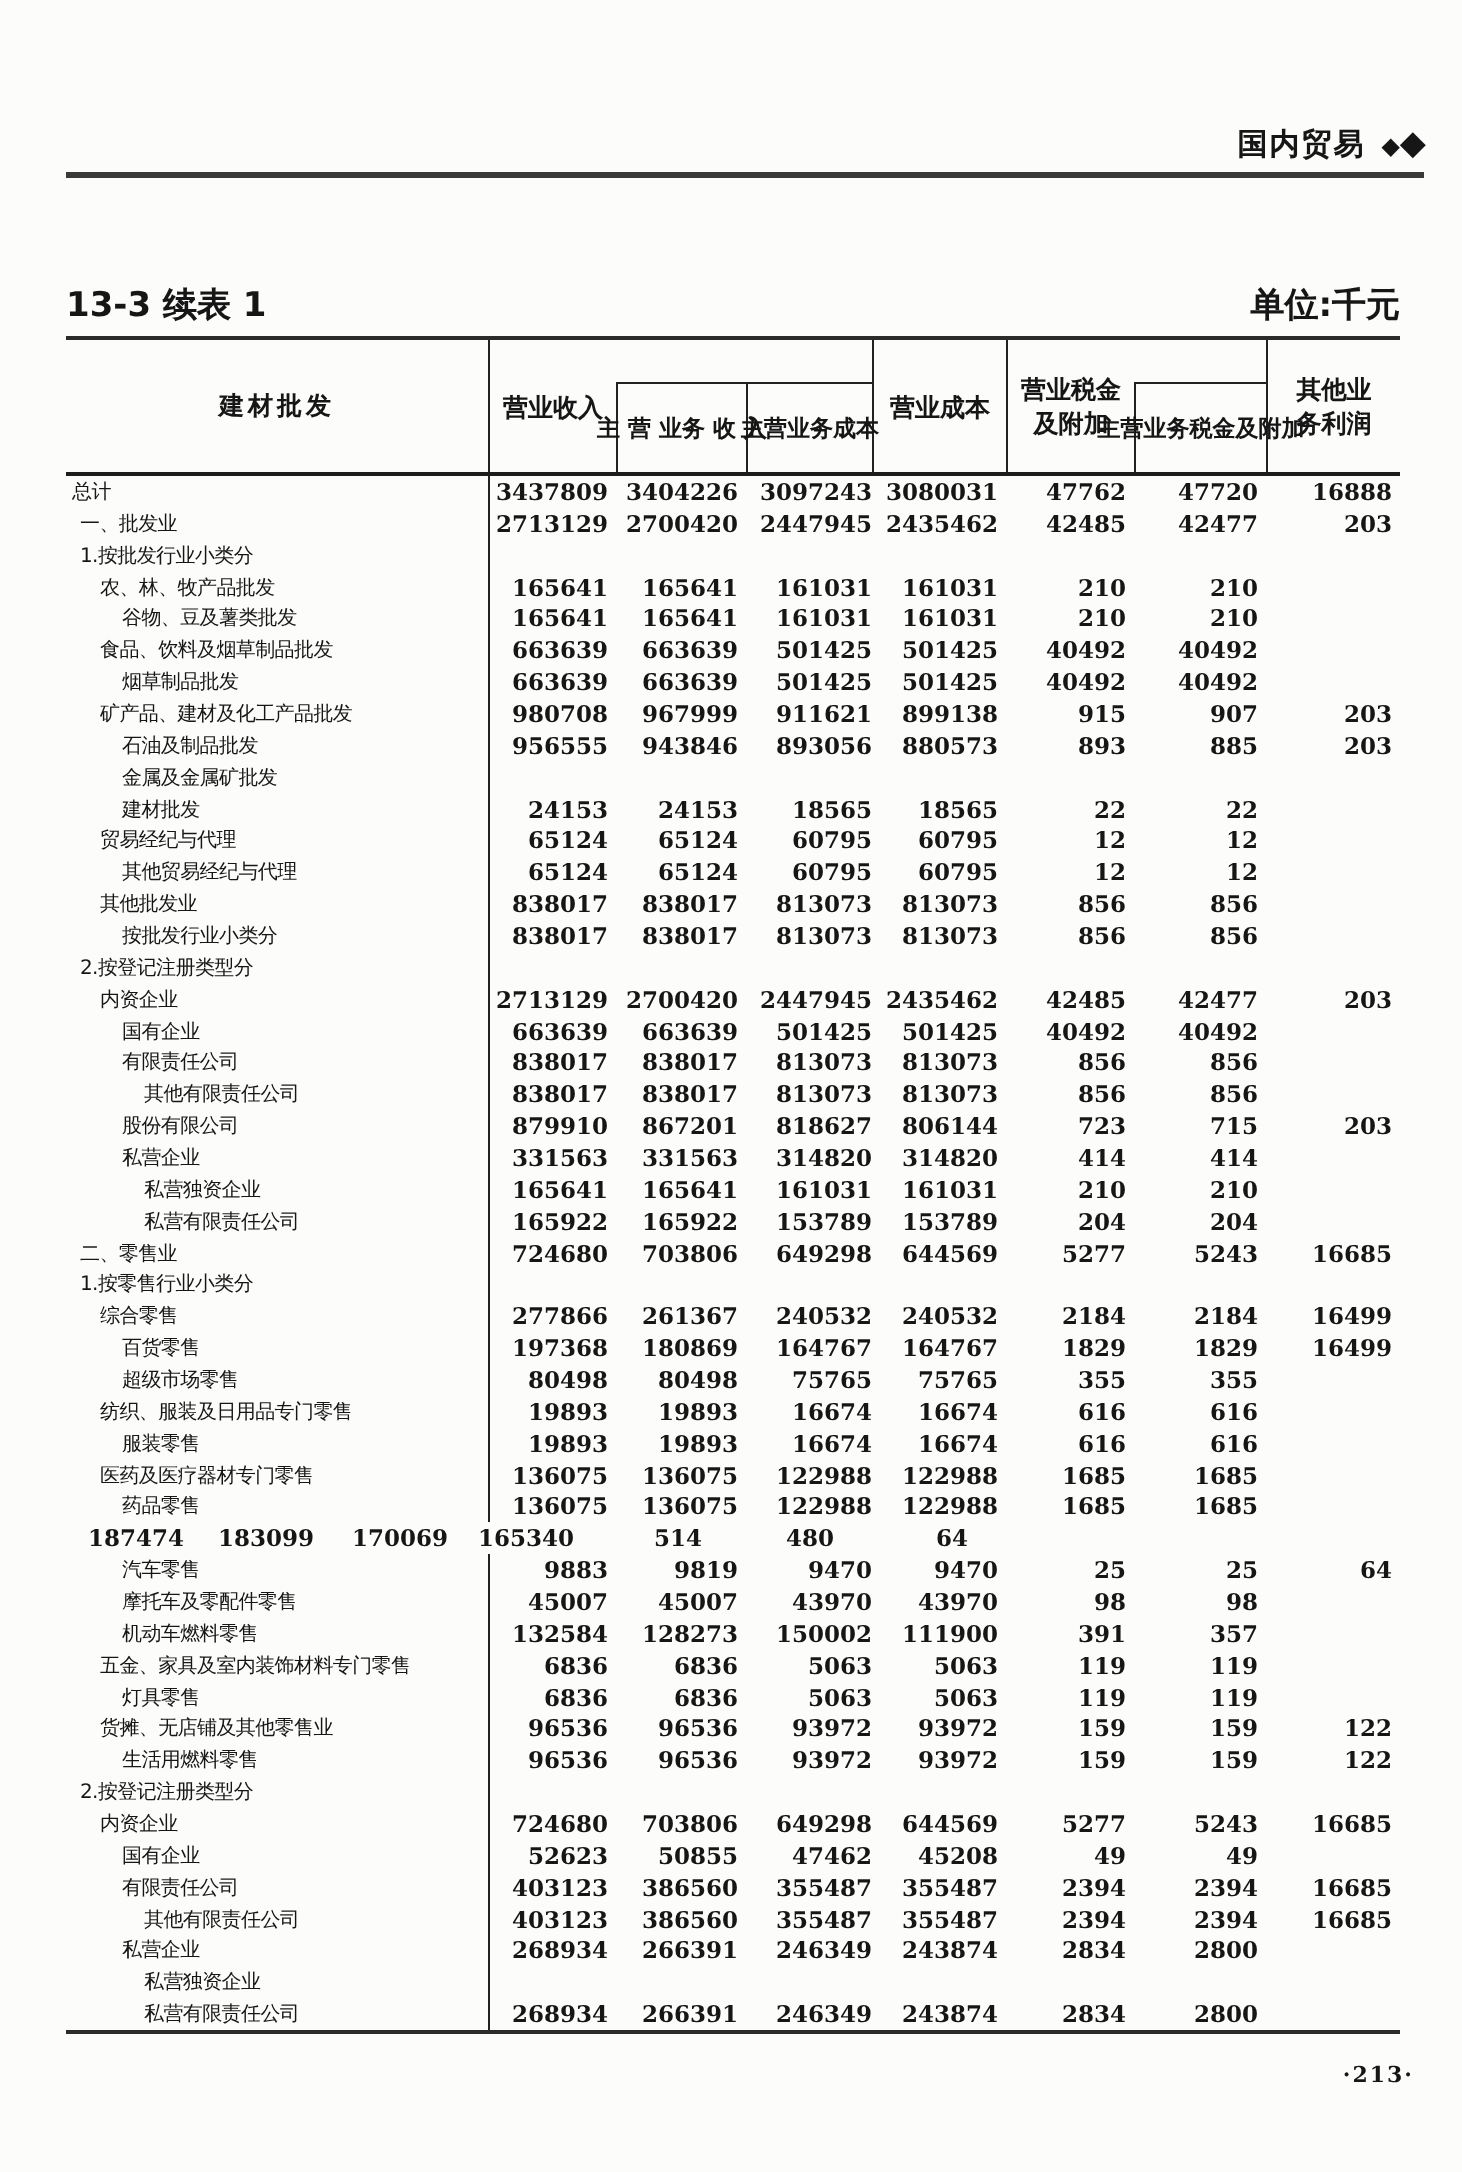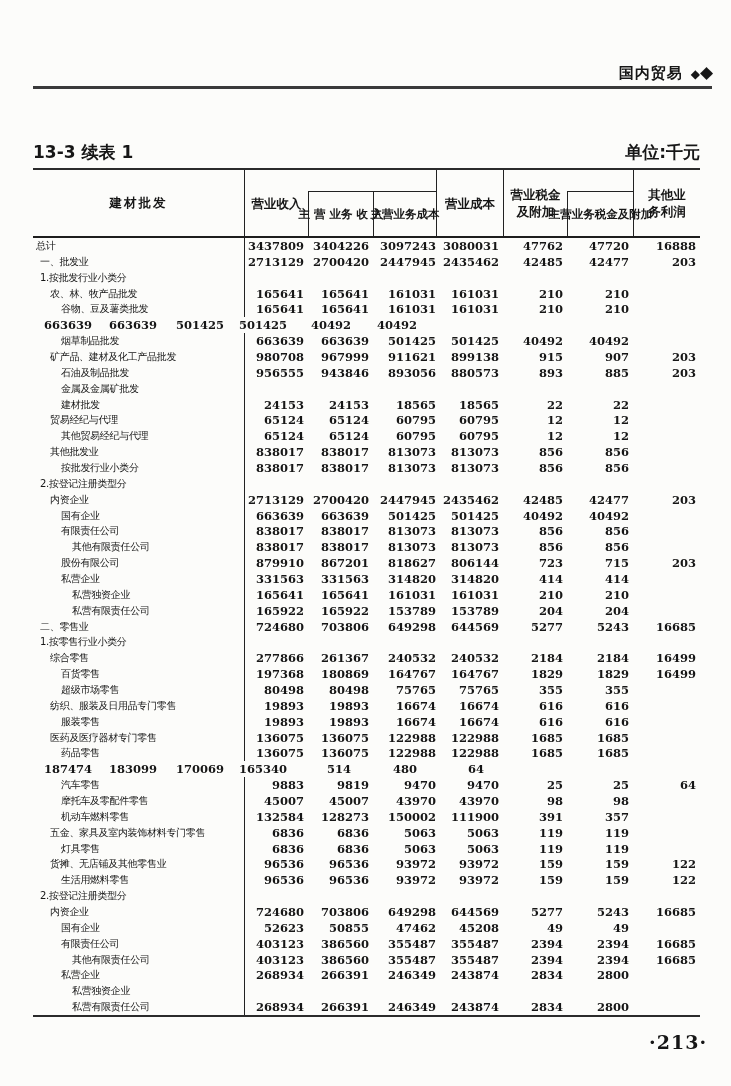--- a/index.html
+++ b/index.html
@@ -30,21 +30,21 @@
   .inbox{box-sizing:border-box;margin-top:21px;height:45px;border:1.5px solid #222;border-bottom:none;border-right:none;display:flex;flex-direction:row;justify-content:center;align-items:center;font-size:11.5px;font-weight:700;line-height:16px;white-space:nowrap;}
 
   
   .tbody{display:flex;flex-direction:column;}
   .trow{display:flex;height:15.87px;align-items:center;}
   .trow .label{width:212px;height:100%;border-right:1.5px solid #222;display:flex;align-items:center;font-size:10px;font-weight:400;letter-spacing:-0.3px;white-space:nowrap;overflow:hidden;box-sizing:border-box;}
   .trow .num{text-align:right;padding-right:4px;font-family:"DejaVu Serif","Liberation Serif",serif;font-size:11.5px;font-weight:700;box-sizing:border-box;}
   .ind0{padding-left:3px;} .ind1{padding-left:7px;} .ind2{padding-left:17px;}
   .ind3{padding-left:28px;} .ind4{padding-left:39px;}
 
-  .page-number{position:absolute;top:1031px;right:24px;font-family:"DejaVu Serif","Liberation Serif",serif;font-size:19px;font-weight:700;letter-spacing:1px;}
+  .page-number{position:absolute;top:1031px;right:24px;font-family:"DejaVu Serif","Liberation Serif",serif;font-size:11px;font-weight:700;letter-spacing:1px;}
 </style>
 </head>
 <body>
 
 <div class="page">
 
   <div class="running-head">
     <span>国内贸易</span><span class="d1">◆</span><span class="d2">◆</span>
   </div>
   <div class="head-rule"></div>
@@ -135,20 +135,21 @@
           <div class="cell label ind3">谷物、豆及薯类批发</div>
           <div class="cell num c2">165641</div>
           <div class="cell num c3">165641</div>
           <div class="cell num c4">161031</div>
           <div class="cell num c5">161031</div>
           <div class="cell num c6">210</div>
           <div class="cell num c7">210</div>
           <div class="cell num c8"></div>
         </div>
         <div class="trow">
+          <div class="cell label ind2">食品、饮料及烟草制品批发</div>
           <div class="cell num c2">663639</div>
           <div class="cell num c3">663639</div>
           <div class="cell num c4">501425</div>
           <div class="cell num c5">501425</div>
           <div class="cell num c6">40492</div>
           <div class="cell num c7">40492</div>
           <div class="cell num c8"></div>
         </div>
         <div class="trow">
           <div class="cell label ind3">烟草制品批发</div>

